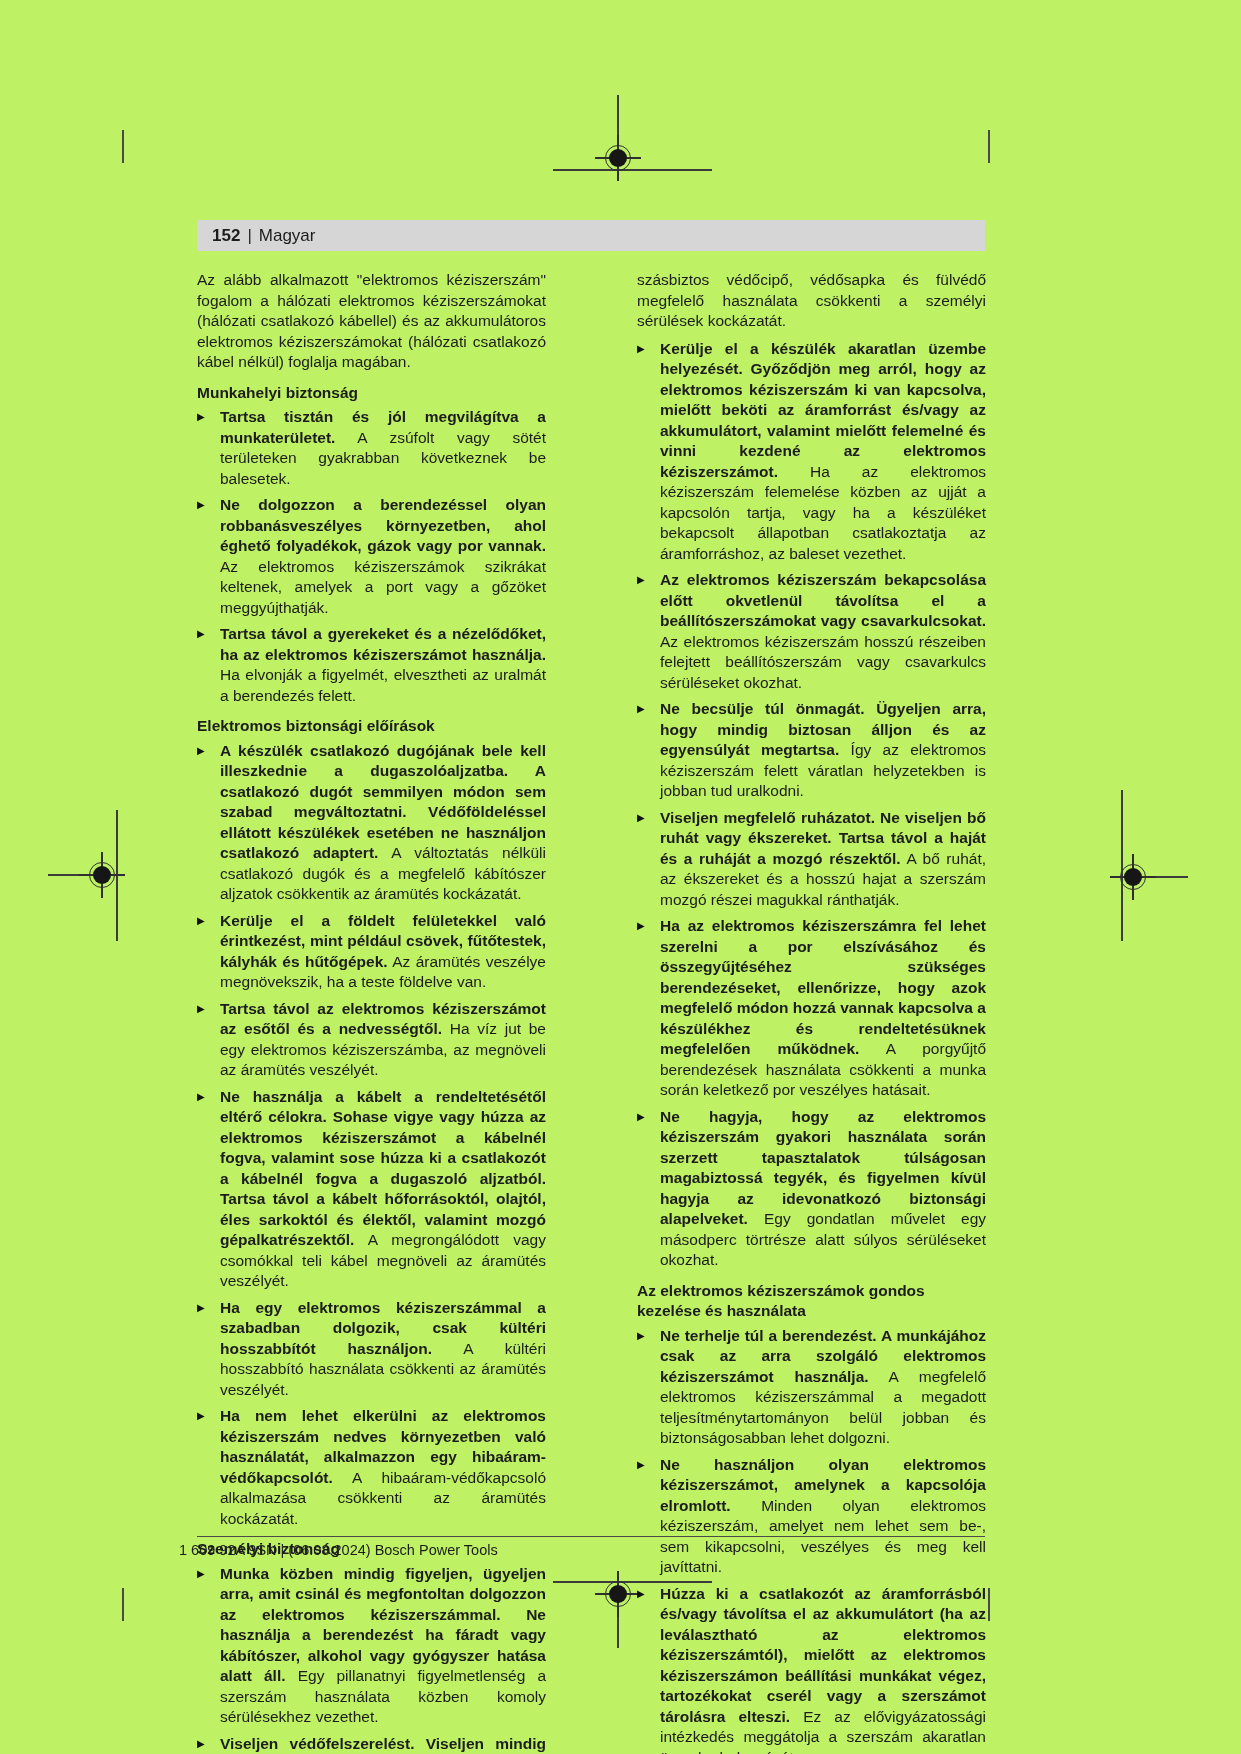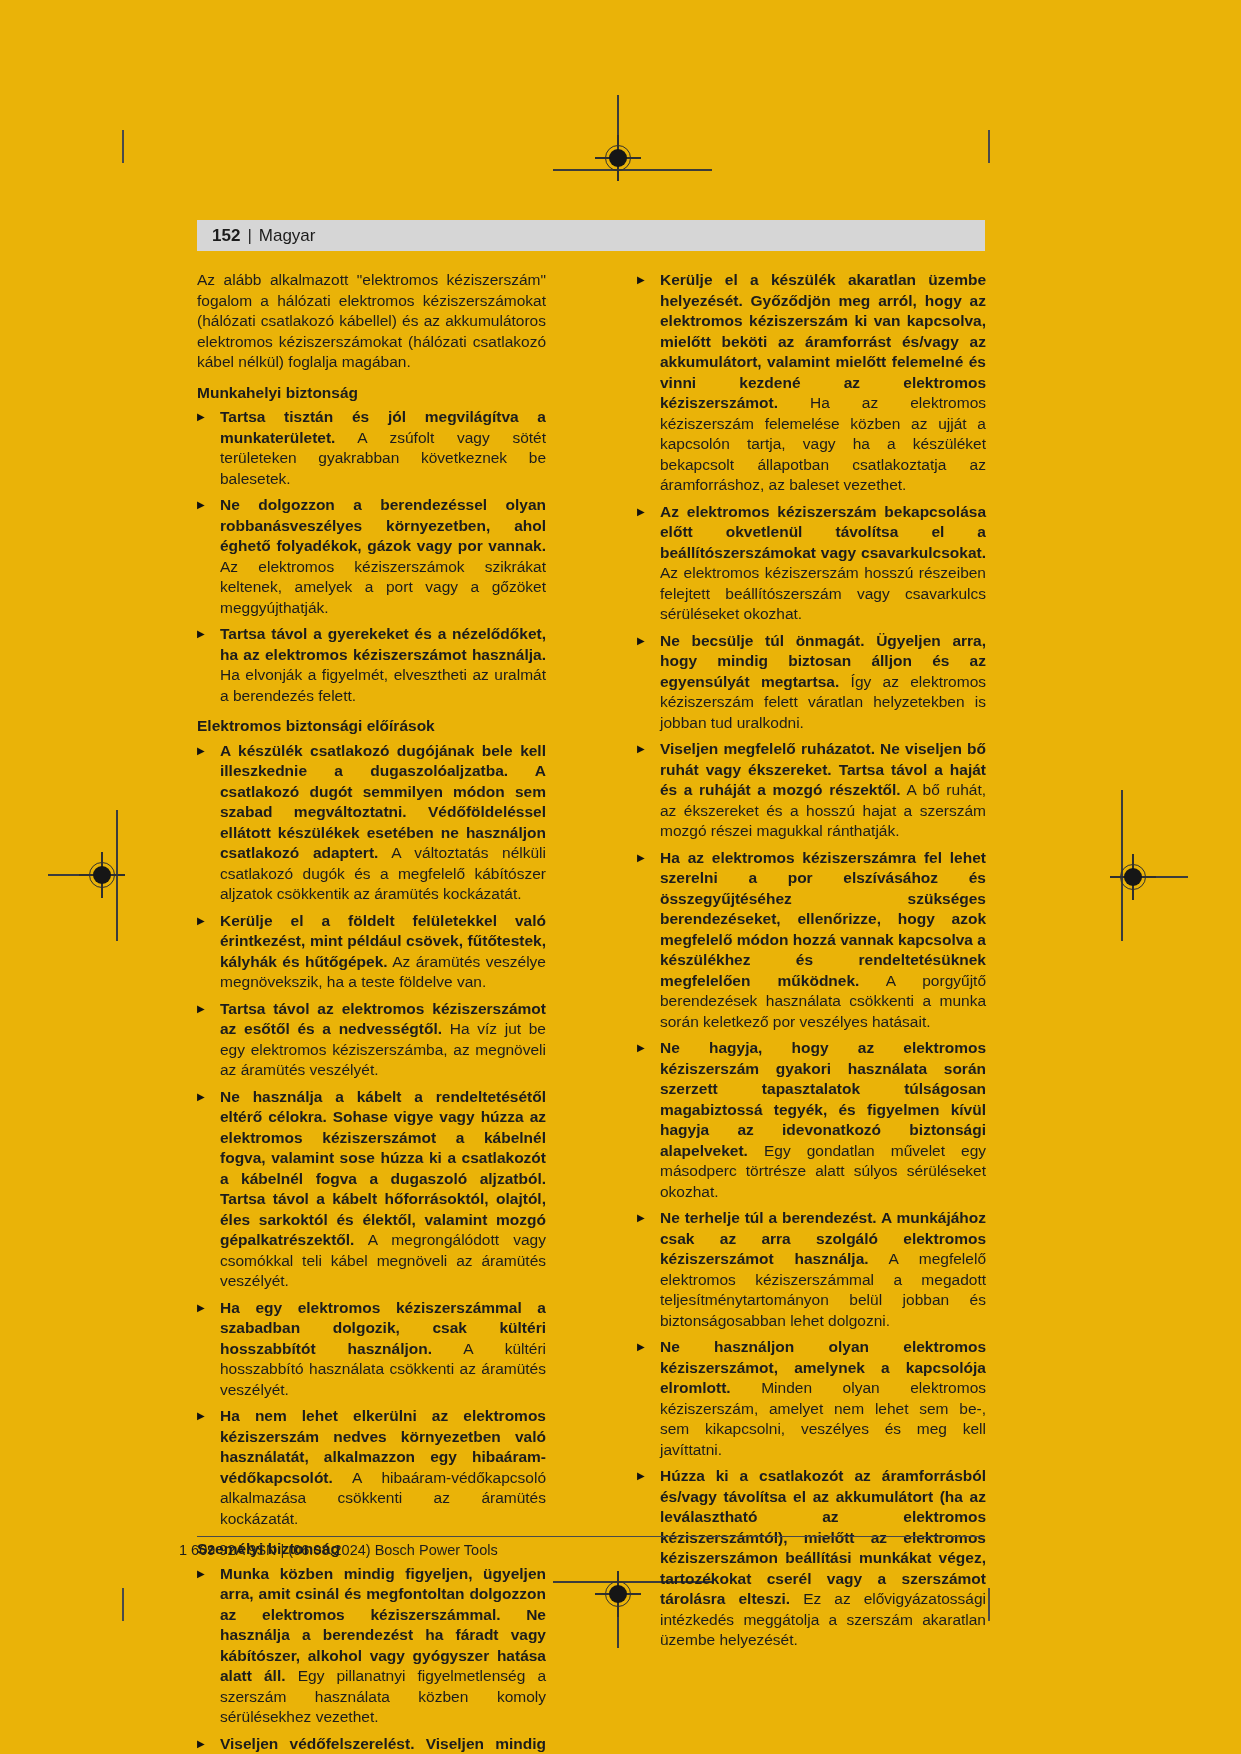--- a/index.html
+++ b/index.html
@@ -1,17 +1,17 @@
 <!DOCTYPE html>
 <html lang="hu"><head>
 <meta charset="utf-8">
 <style>
   html,body{margin:0;padding:0;background:#ffffff;}
   .sheet{
-    position:relative;width:1241px;height:1754px;background:#eab308;
+    position:relative;width:1241px;height:1754px;background:#bef264;
     font-family:"Liberation Sans", sans-serif;color:#1c1c1c;overflow:hidden;
   }
   
   .page-header{
     position:absolute;left:197px;top:220px;width:788px;height:31px;
     background:#d6d6d6;display:flex;align-items:center;box-sizing:border-box;
     padding-left:15px;font-size:17px;line-height:31px;
   }
   .pagenum{font-weight:bold;}
   .sep{margin:0 7px;color:#2a2a2a;}
@@ -139,20 +139,21 @@
       <div class="bullet">
         <span class="arrow">▶</span>
         <div class="btxt"><strong>Munka közben mindig figyeljen, ügyeljen arra, amit csinál és megfontoltan dolgozzon az elektromos kéziszerszámmal. Ne használja a berendezést ha fáradt vagy kábítószer, alkohol vagy gyógyszer hatása alatt áll.</strong> <span>Egy pillanatnyi figyelmetlenség a szerszám használata közben komoly sérülésekhez vezethet.</span></div>
       </div>
       <div class="bullet">
         <span class="arrow">▶</span>
         <div class="btxt"><strong>Viseljen védőfelszerelést. Viseljen mindig védőszemüveget.</strong> </div>
       </div>
     </div>
   <div class="col col-right" id="col-right">
+      <div class="para">szásbiztos védőcipő, védősapka és fülvédő megfelelő használata csökkenti a személyi sérülések kockázatát.</div>
       <div class="bullet">
         <span class="arrow">▶</span>
         <div class="btxt"><strong>Kerülje el a készülék akaratlan üzembe helyezését. Győződjön meg arról, hogy az elektromos kéziszerszám ki van kapcsolva, mielőtt beköti az áramforrást és/vagy az akkumulátort, valamint mielőtt felemelné és vinni kezdené az elektromos kéziszerszámot.</strong> <span>Ha az elektromos kéziszerszám felemelése közben az ujját a kapcsolón tartja, vagy ha a készüléket bekapcsolt állapotban csatlakoztatja az áramforráshoz, az baleset vezethet.</span></div>
       </div>
       <div class="bullet">
         <span class="arrow">▶</span>
         <div class="btxt"><strong>Az elektromos kéziszerszám bekapcsolása előtt okvetlenül távolítsa el a beállítószerszámokat vagy csavarkulcsokat.</strong> <span>Az elektromos kéziszerszám hosszú részeiben felejtett beállítószerszám vagy csavarkulcs sérüléseket okozhat.</span></div>
       </div>
       <div class="bullet">
         <span class="arrow">▶</span>
@@ -163,20 +164,21 @@
         <div class="btxt"><strong>Viseljen megfelelő ruházatot. Ne viseljen bő ruhát vagy ékszereket. Tartsa távol a haját és a ruháját a mozgó részektől.</strong> <span>A bő ruhát, az ékszereket és a hosszú hajat a szerszám mozgó részei magukkal ránthatják.</span></div>
       </div>
       <div class="bullet">
         <span class="arrow">▶</span>
         <div class="btxt"><strong>Ha az elektromos kéziszerszámra fel lehet szerelni a por elszívásához és összegyűjtéséhez szükséges berendezéseket, ellenőrizze, hogy azok megfelelő módon hozzá vannak kapcsolva a készülékhez és rendeltetésüknek megfelelően működnek.</strong> <span>A porgyűjtő berendezések használata csökkenti a munka során keletkező por veszélyes hatásait.</span></div>
       </div>
       <div class="bullet">
         <span class="arrow">▶</span>
         <div class="btxt"><strong>Ne hagyja, hogy az elektromos kéziszerszám gyakori használata során szerzett tapasztalatok túlságosan magabiztossá tegyék, és figyelmen kívül hagyja az idevonatkozó biztonsági alapelveket.</strong> <span>Egy gondatlan művelet egy másodperc törtrésze alatt súlyos sérüléseket okozhat.</span></div>
       </div>
+      <div class="section-heading">Az elektromos kéziszerszámok gondos kezelése és használata</div>
       <div class="bullet">
         <span class="arrow">▶</span>
         <div class="btxt"><strong>Ne terhelje túl a berendezést. A munkájához csak az arra szolgáló elektromos kéziszerszámot használja.</strong> <span>A megfelelő elektromos kéziszerszámmal a megadott teljesítménytartományon belül jobban és biztonságosabban lehet dolgozni.</span></div>
       </div>
       <div class="bullet">
         <span class="arrow">▶</span>
         <div class="btxt"><strong>Ne használjon olyan elektromos kéziszerszámot, amelynek a kapcsolója elromlott.</strong> <span>Minden olyan elektromos kéziszerszám, amelyet nem lehet sem be-, sem kikapcsolni, veszélyes és meg kell javíttatni.</span></div>
       </div>
       <div class="bullet">
         <span class="arrow">▶</span>

